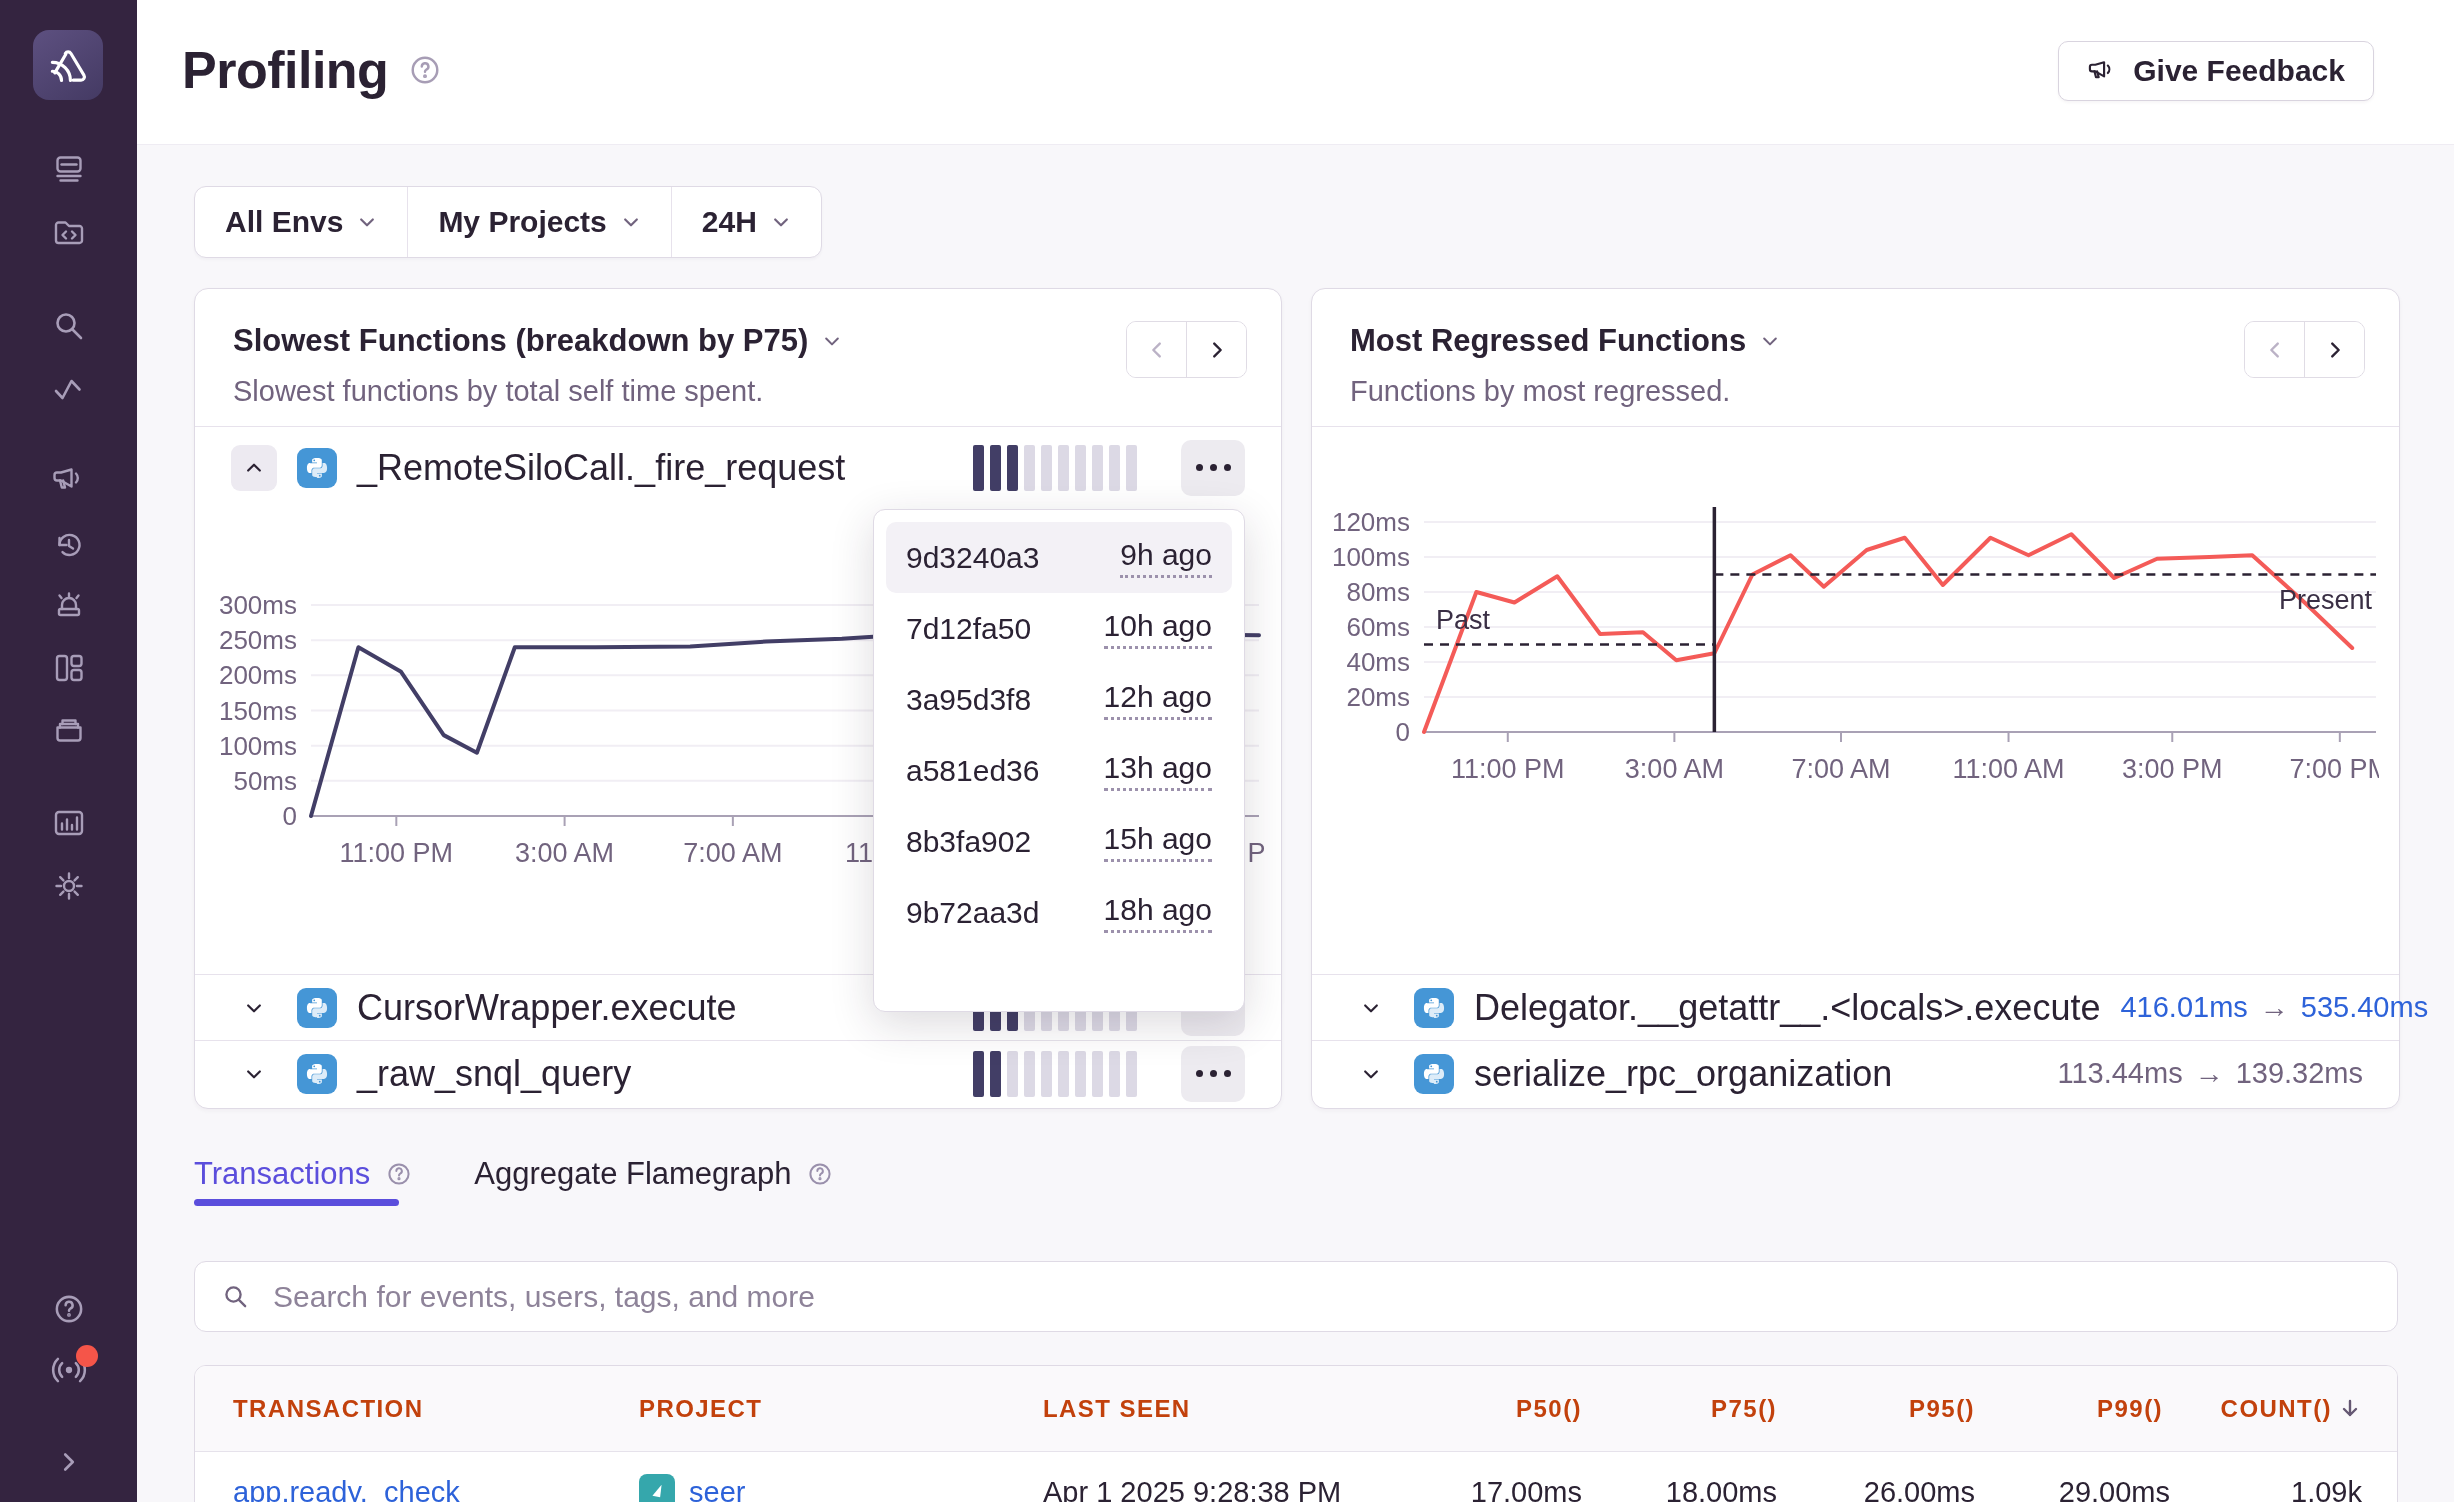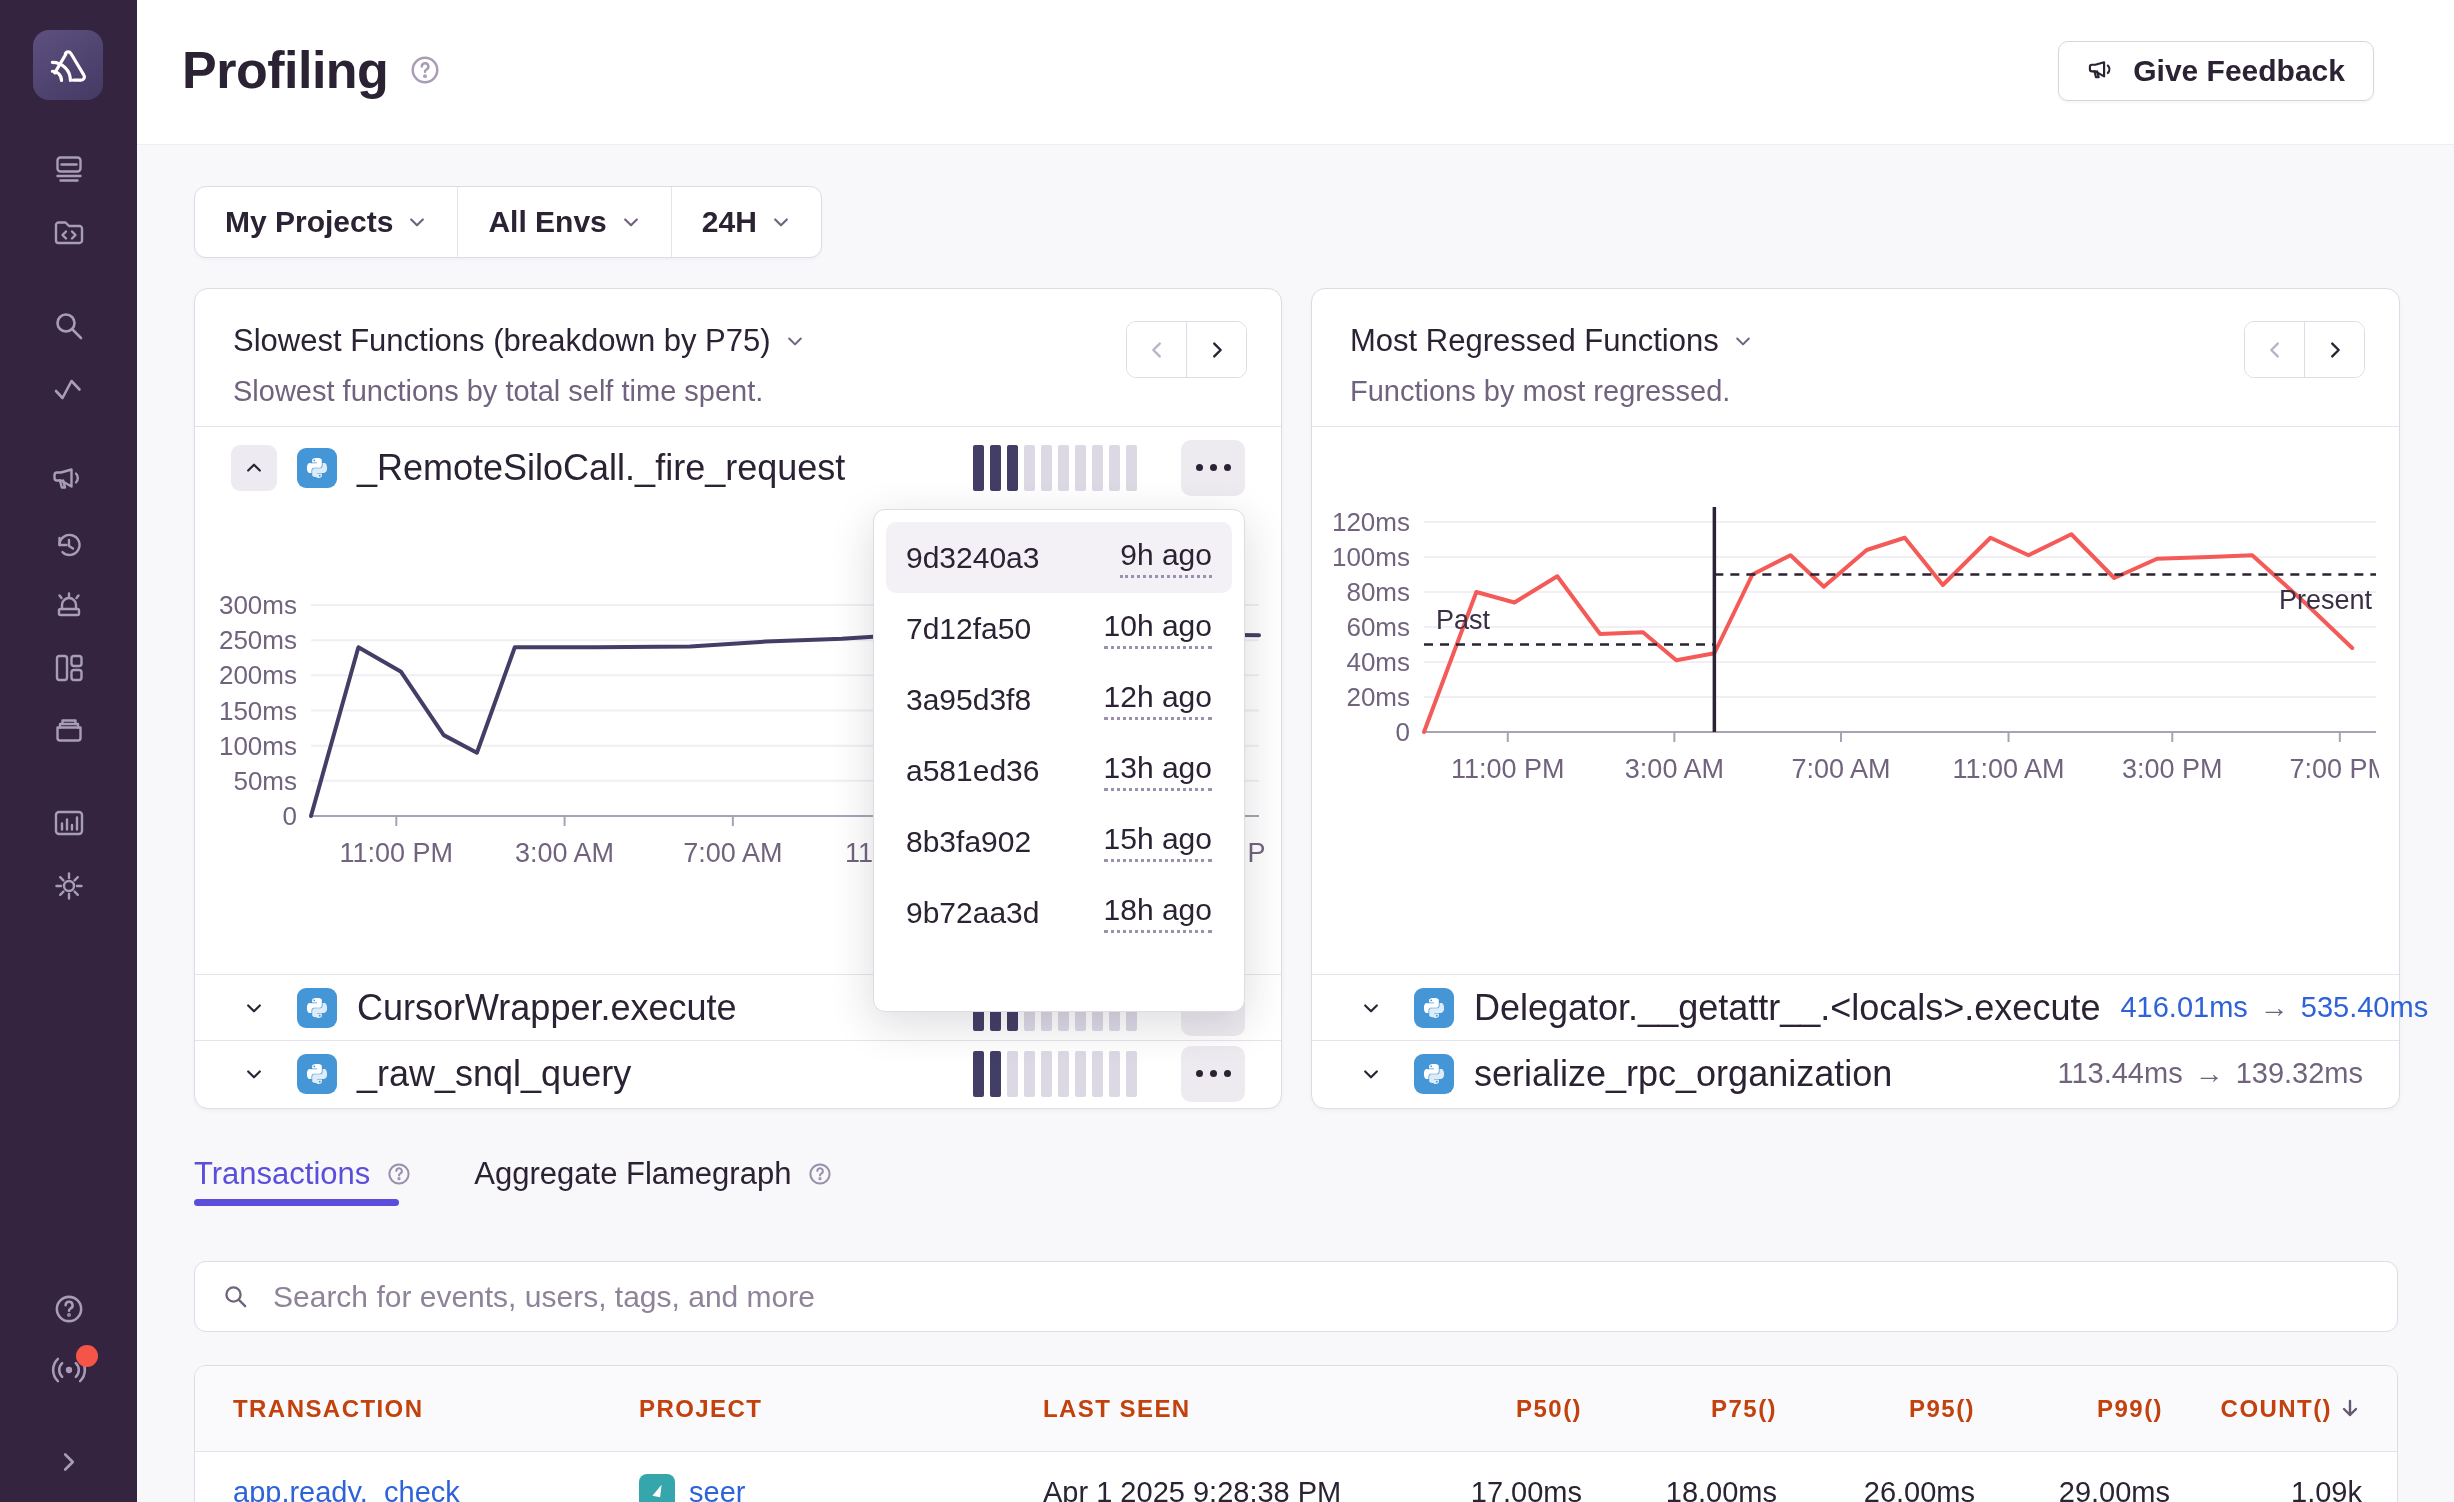--- a/index.html
+++ b/index.html
@@ -22,21 +22,21 @@
   .filters{position:absolute;left:194px;top:186px;height:70px;background:#fff;border:1.5px solid #DFDAE5;border-radius:12px;
            display:inline-flex;align-items:stretch;box-shadow:0 2px 3px rgba(43,34,51,0.03);}
   .filter-seg{display:flex;align-items:center;gap:14px;padding:0 30px;font-size:30px;font-weight:bold;color:#2B2233;cursor:pointer;}
   .filter-seg + .filter-seg{border-left:1.5px solid #E7E2EC;}
   .chev{color:#71637E;}
   
   .panel{position:absolute;background:#fff;border:1.5px solid #DFDAE5;border-radius:14px;box-shadow:0 2px 4px rgba(43,34,51,0.04);}
   .panel-left{left:194px;top:288px;width:1086px;height:819px;}
   .panel-right{left:1311px;top:288px;width:1087px;height:819px;}
   .panel-header{position:absolute;left:0;top:0;right:0;height:138px;border-bottom:1.5px solid #E7E2EC;padding:34px 38px;box-sizing:border-box;}
-  .panel-title{display:flex;align-items:center;gap:14px;font-size:31px;font-weight:normal;color:#2B2233;cursor:pointer;}
+  .panel-title{display:flex;align-items:center;gap:14px;font-size:31px;font-weight:bold;color:#2B2233;cursor:pointer;}
   .panel-sub{margin-top:16px;font-size:29px;color:#71637E;}
   .pager{position:absolute;right:34px;top:32px;display:flex;border:1.5px solid #E0DCE5;border-radius:10px;overflow:hidden;background:#fff;}
   .pager-btn{width:59px;height:55px;display:flex;align-items:center;justify-content:center;cursor:pointer;background:#fff;}
   .pager-btn + .pager-btn{border-left:1.5px solid #E0DCE5;}
   .pager-prev{color:#BBB2C6;}
   .pager-next{color:#2B2233;}
   .fn-row{position:absolute;left:0;right:0;display:flex;align-items:center;padding:0 36px;box-sizing:border-box;gap:20px;cursor:pointer;}
   .fn-row.r1{top:138px;height:81px;}
   .fn-row.r2{top:685px;height:66px;border-top:1.5px solid #E7E2EC;}
   .fn-row.r3{top:751px;height:66px;border-top:1.5px solid #E7E2EC;}
@@ -205,27 +205,27 @@
           <path d="M20.5 7.5v17L10 18.5H6A2.5 2.5 0 0 1 3.5 16v-3A2.5 2.5 0 0 1 6 10.5h4z"></path>
           <path d="M9 18.5l1.8 7h3.2l-1.8-7"></path>
           <path d="M25 11.5a6.5 6.5 0 0 1 0 9"></path>
         </svg>
       <span>Give Feedback</span>
     </div>
   </div>
 
   <div class="filters">
     <div class="filter-seg">
-      <span>My Projects</span>
+      <span>All Envs</span>
       <svg class="chev" width="20" height="20" viewBox="0 0 24 24" fill="none" stroke="currentColor" stroke-width="2.6" stroke-linecap="round" stroke-linejoin="round">
           <path d="M5 9l7 7 7-7"></path>
         </svg>
     </div>
     <div class="filter-seg">
-      <span>All Envs</span>
+      <span>My Projects</span>
       <svg class="chev" width="20" height="20" viewBox="0 0 24 24" fill="none" stroke="currentColor" stroke-width="2.6" stroke-linecap="round" stroke-linejoin="round">
           <path d="M5 9l7 7 7-7"></path>
         </svg>
     </div>
     <div class="filter-seg">
       <span>24H</span>
       <svg class="chev" width="20" height="20" viewBox="0 0 24 24" fill="none" stroke="currentColor" stroke-width="2.6" stroke-linecap="round" stroke-linejoin="round">
           <path d="M5 9l7 7 7-7"></path>
         </svg>
     </div>

